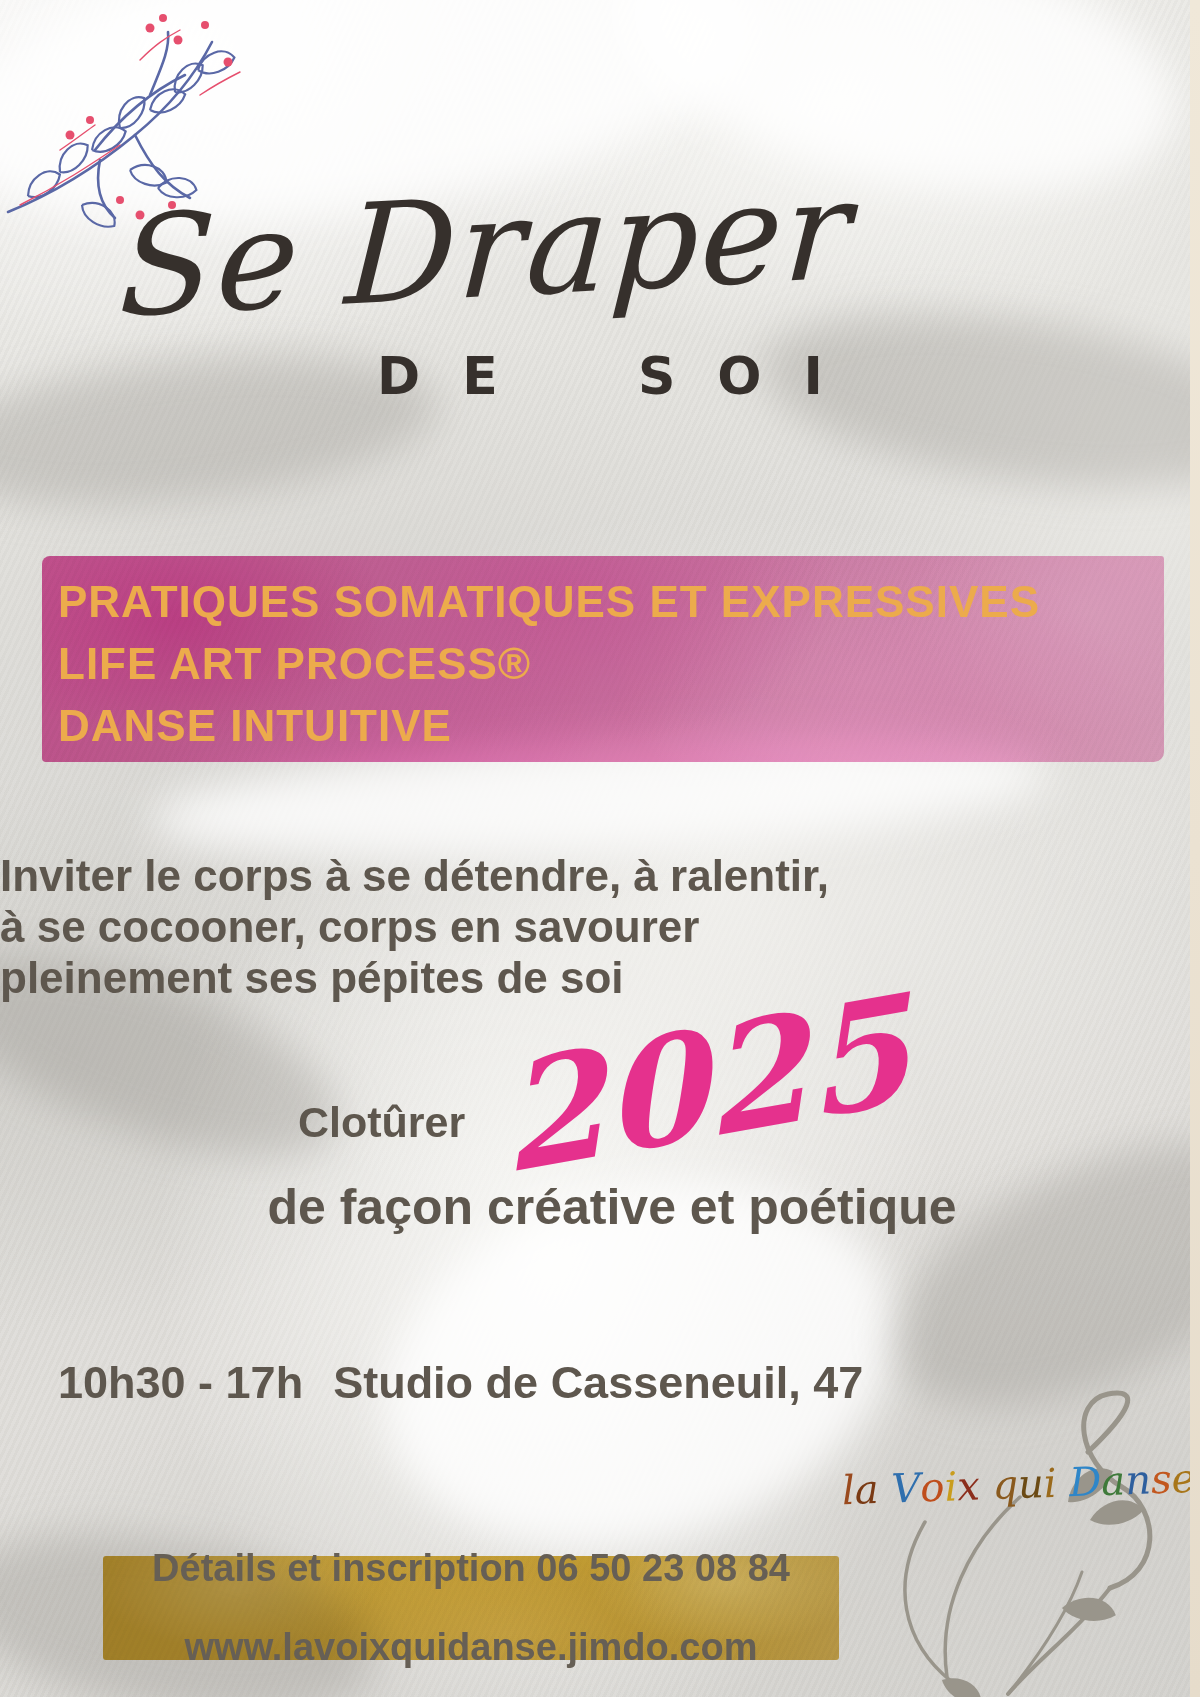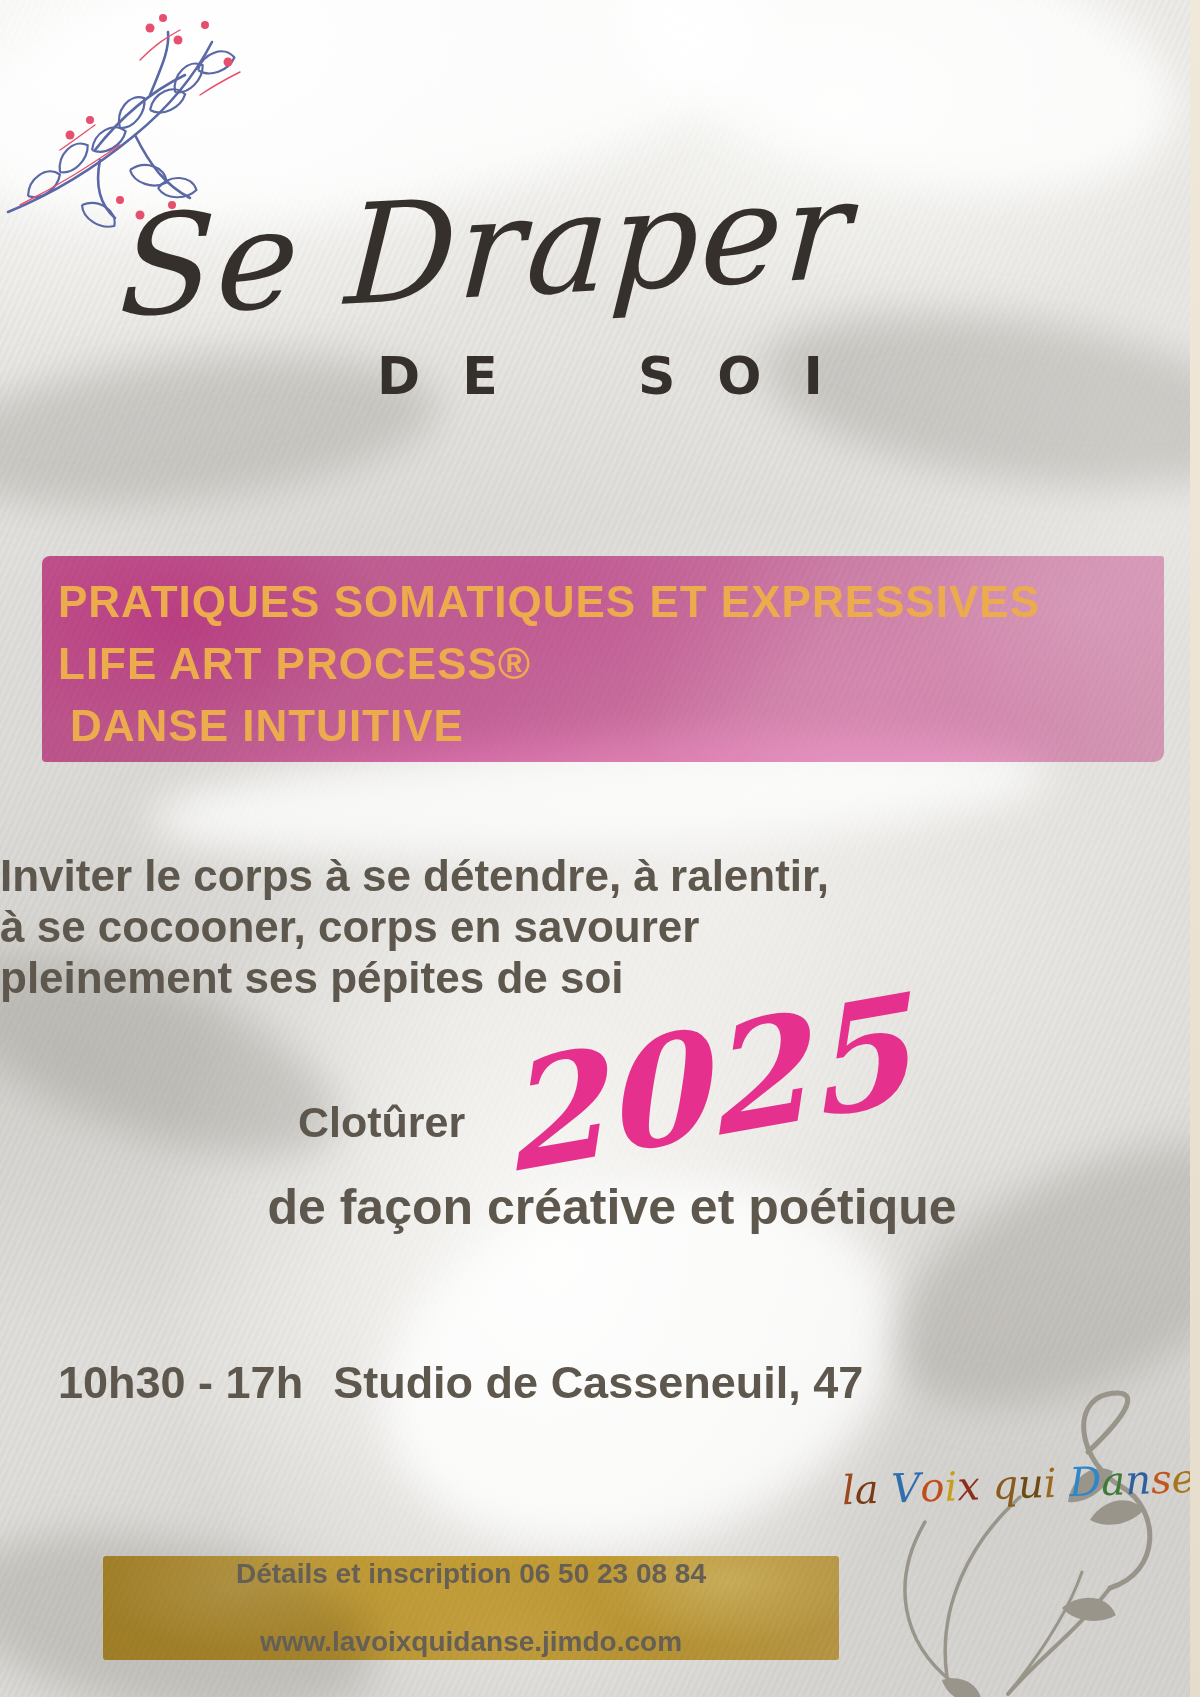--- a/index.html
+++ b/index.html
@@ -76,21 +76,21 @@
   .banner-gold-bg{
     position:absolute;inset:0;border-radius:3px;mix-blend-mode:multiply;opacity:.95;
     background-image:
       radial-gradient(200px 90px at 18% 30%, rgba(231,194,90,.8), transparent 70%),
       radial-gradient(260px 110px at 55% 75%, rgba(222,180,70,.7), transparent 70%),
       radial-gradient(200px 90px at 85% 25%, rgba(236,205,110,.75), transparent 70%),
       linear-gradient(95deg,#cfa22a 0%,#d8ad33 40%,#cda22b 70%,#d7b04a 100%);
   }
   .banner-gold-lines{position:absolute;inset:0;display:flex;flex-direction:column;align-items:center;
     justify-content:center;gap:8px;}
-  .gold-line{font-weight:bold;font-size:28px;line-height:1.1;white-space:nowrap;}
+  .gold-line{font-weight:bold;font-size:38px;line-height:1.1;white-space:nowrap;}
 
   .deco-tl{position:absolute;left:0;top:0;}
   .deco-br{position:absolute;left:830px;top:1390px;}
   .edge{position:absolute;right:0;top:0;width:10px;height:100%;
     background:linear-gradient(180deg,#f0e8d9,#e6dccb);}
 </style>
 </head>
 <body>
 
 <div class="poster">
@@ -146,21 +146,21 @@
   </svg>
 
   <div class="script-title" style="color: rgb(54, 48, 44);">Se Draper</div>
   <div class="caps-title" style="color: rgb(54, 48, 44);">DE SOI</div>
 
   <div class="banner-pink">
     <div class="banner-pink-bg" style="background-color: rgb(221, 102, 168);"></div>
     <div class="banner-pink-lines">
       <span class="banner-line" style="color: rgb(236, 171, 76);">PRATIQUES SOMATIQUES ET EXPRESSIVES</span>
       <span class="banner-line" style="color: rgb(236, 171, 76);">LIFE ART PROCESS®</span>
-      <span class="banner-line" style="color: rgb(236, 171, 76); margin-left: 12px;">DANSE INTUITIVE</span>
+      <span class="banner-line" style="color: rgb(236, 171, 76);">DANSE INTUITIVE</span>
     </div>
   </div>
 
   <div class="intro" style="color: rgb(94, 87, 78);">
     <div>Inviter le corps à se détendre, à ralentir,</div>
     <div>à se cocooner, corps en savourer</div>
     <div>pleinement ses pépites de soi</div>
   </div>
 
   <div class="closing-prefix" style="color: rgb(94, 87, 78);">Clotûrer</div>

